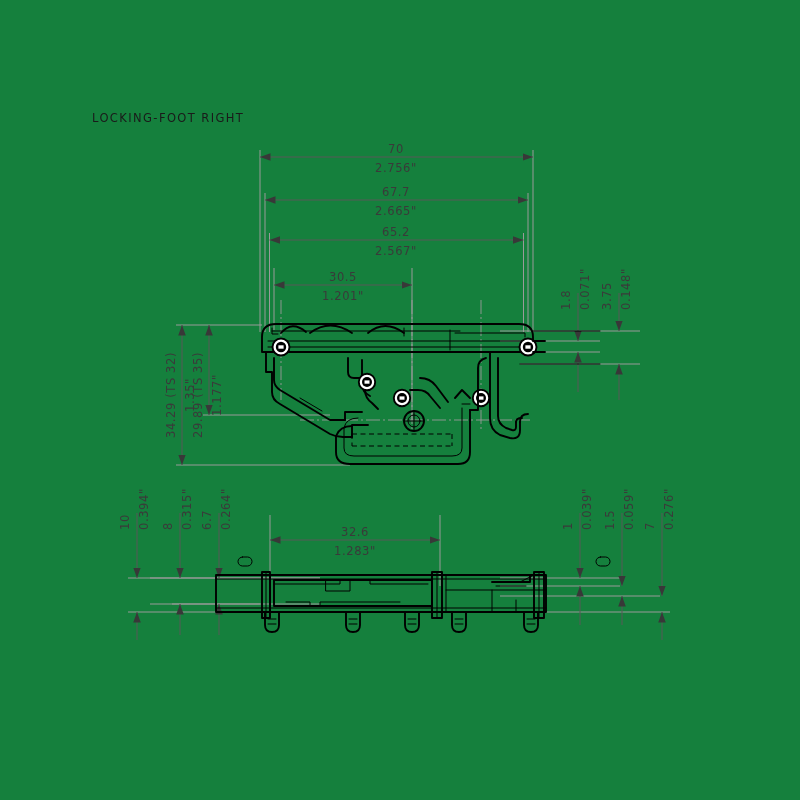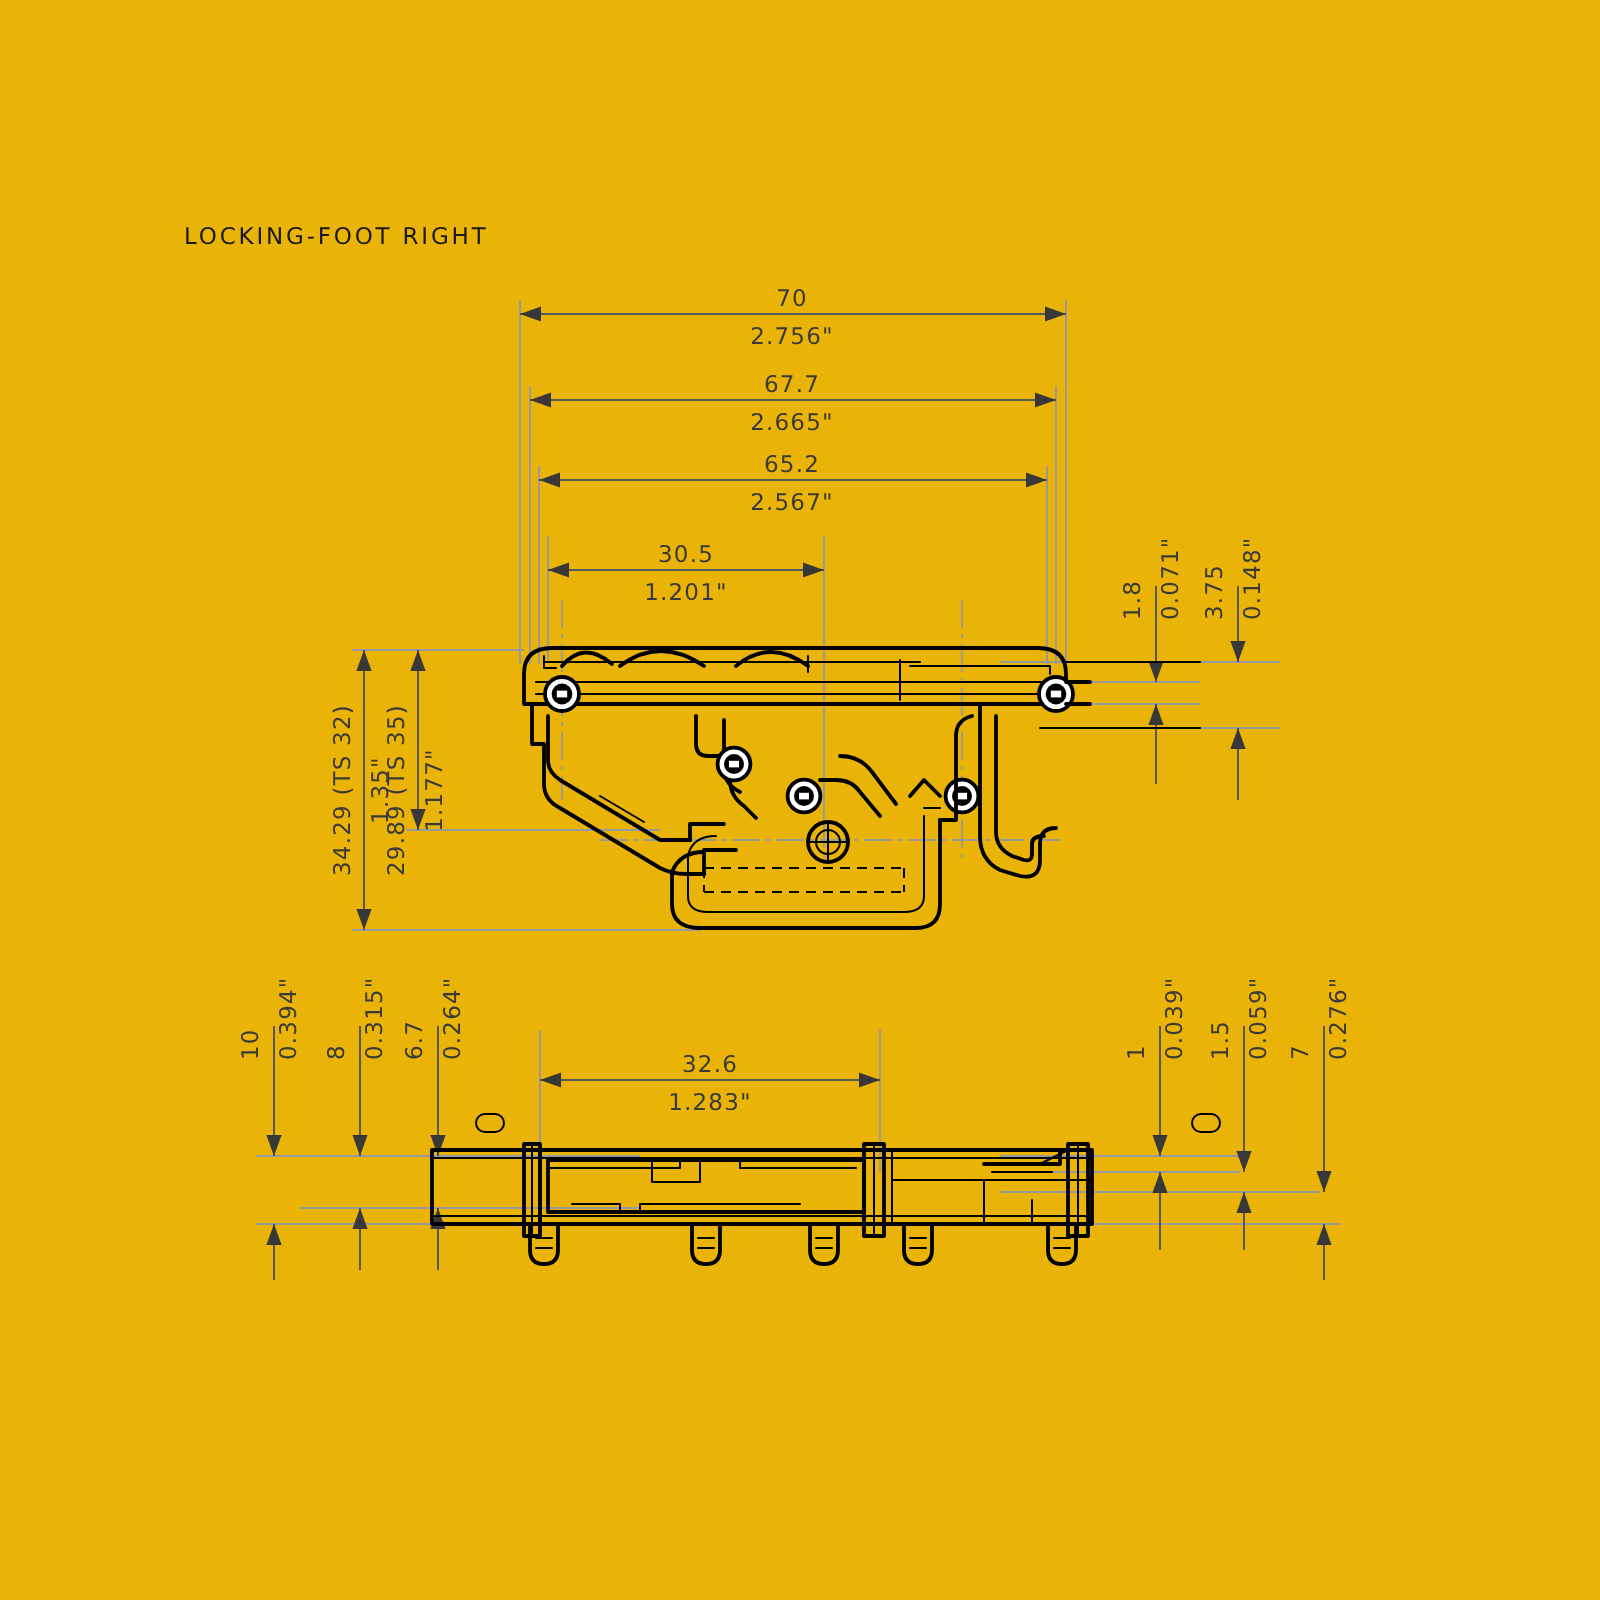--- a/index.html
+++ b/index.html
@@ -11,21 +11,21 @@
     width: 800px;
     height: 800px;
     font-family: "DejaVu Sans", sans-serif;
     color: #000000;
     overflow: hidden;
   }
   #sheet {
     position: relative;
     width: 800px;
     height: 800px;
-    background: #eab308;
+    background: #15803d;
   }
   #drawing-svg {
     position: absolute;
     left: 0;
     top: 0;
     width: 800px;
     height: 800px;
     display: block;
   }
   .dim-text {

